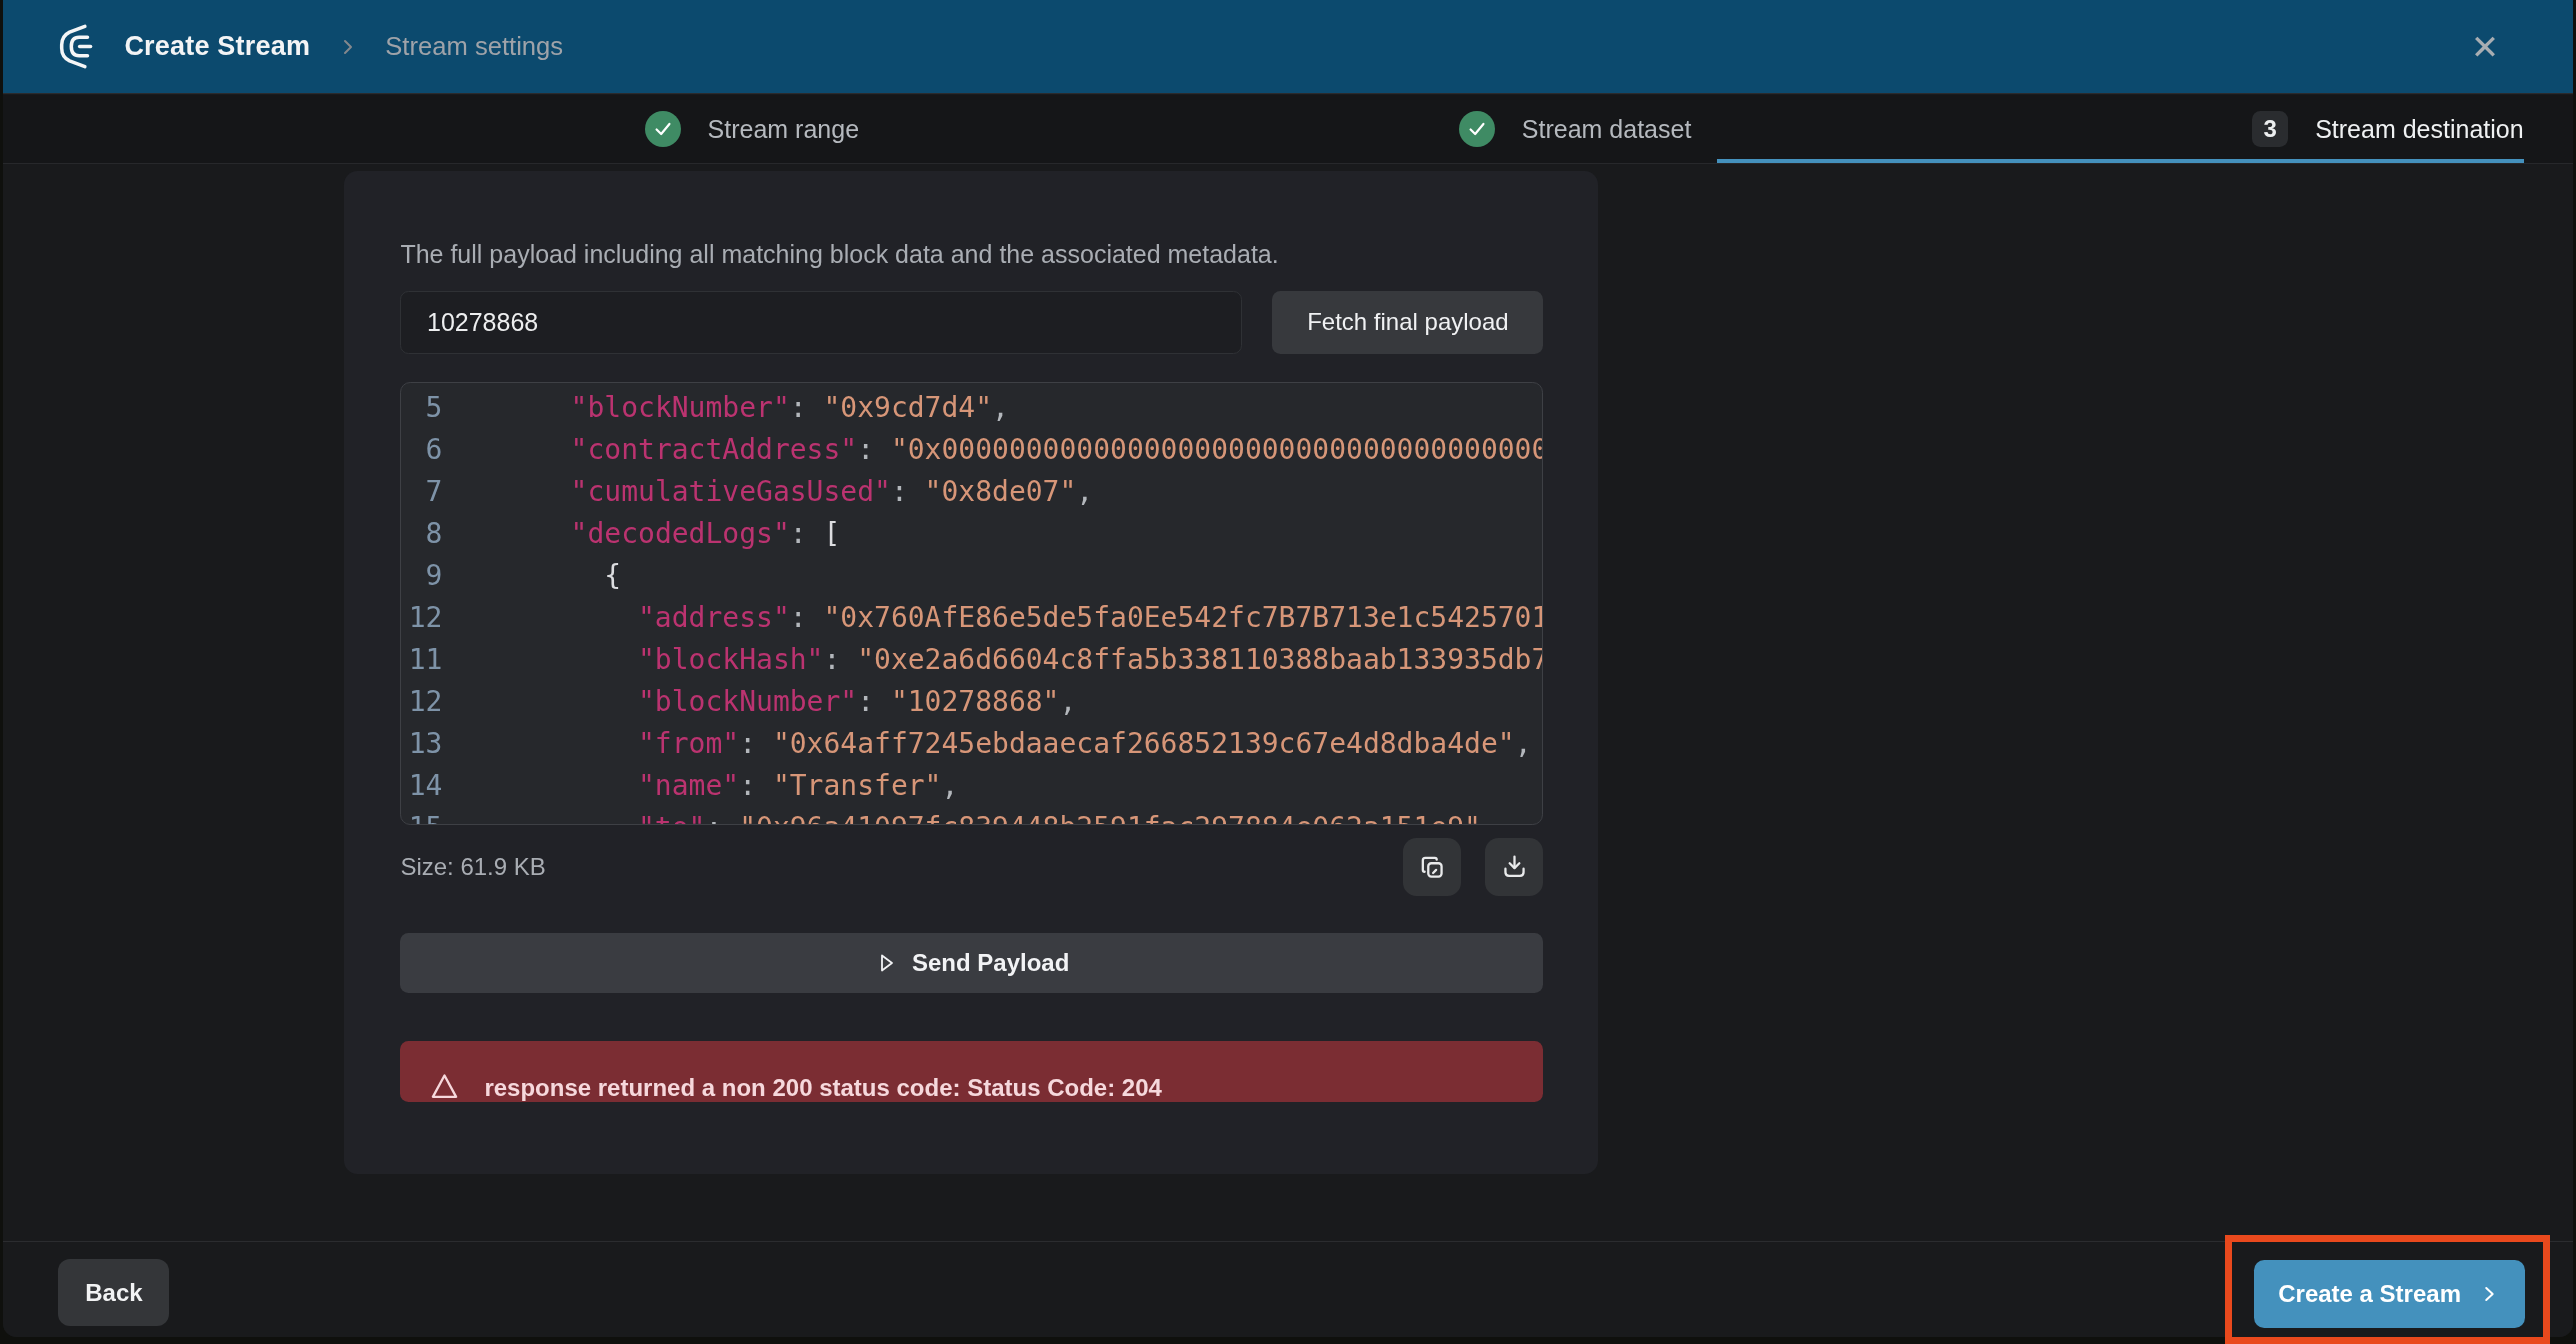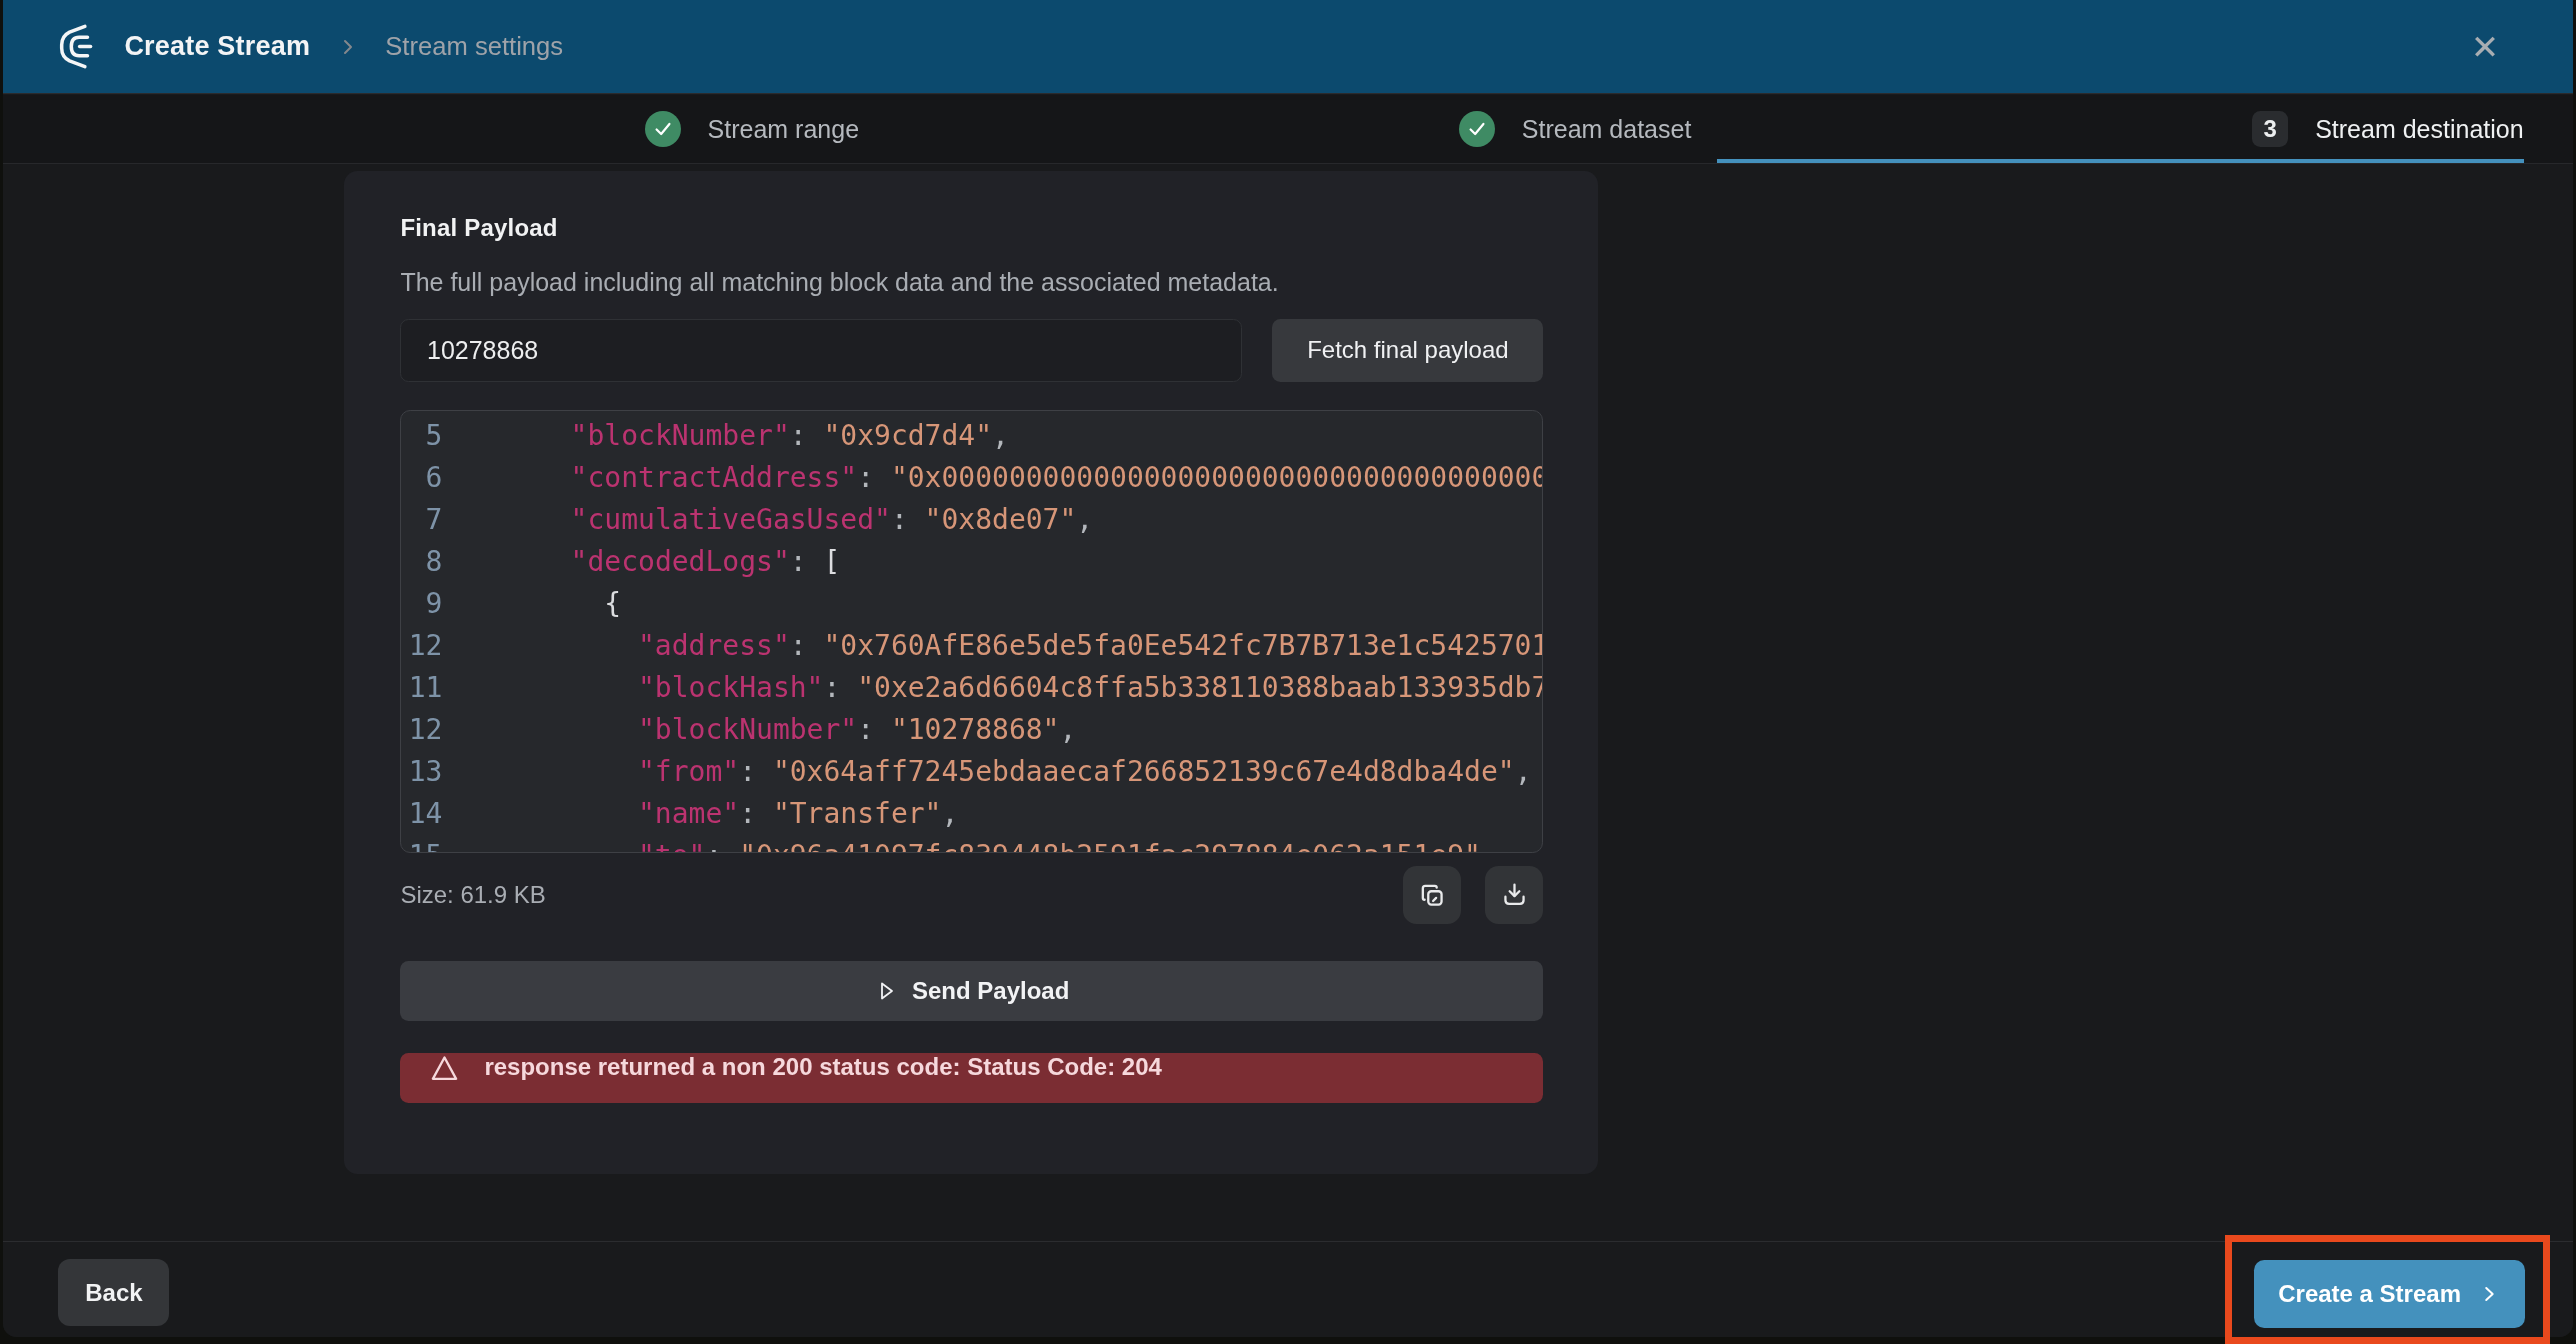--- a/index.html
+++ b/index.html
@@ -98,22 +98,22 @@
   }
   
   .send-btn {
     margin-top:37px; width:100%; height:60px; border:none; border-radius:8.5px;
     background:#3a3c41; color:#f2f3f5; font-size:24px; font-weight:700;
     display:flex; align-items:center; justify-content:center; gap:13.6px;
     font-family:"Liberation Sans", sans-serif;
     text-align:center;
   }
   .error-banner {
-    margin-top:32px; height:50px; border-radius:8.5px; background:#7b2d33;
-    display:flex; align-items:flex-start; padding-left:29px; gap:24px;
+    margin-top:48px; height:61px; border-radius:8.5px; background:#7b2d33;
+    display:flex; align-items:flex-end; padding-left:29px; gap:24px;
   }
   .error-text { font-size:24px; font-weight:700; color:#f6d8dc; }
   
   .footer {
     position:absolute; left:0; right:0; bottom:0; height:96px;
     border-top:0.9px solid #2b2c2f; background:#191a1c;
   }
   .back-btn {
     position:absolute; left:55px; top:17px; width:111px; height:67px;
     background:#343639; border:none; border-radius:12px;
@@ -172,21 +172,20 @@
       </span>
       <span class="step-label">Stream dataset</span>
     </div>
     <div class="step active">
       <span class="step-num">3</span>
       <span class="step-label">Stream destination</span>
     </div>
   </div>
 
   <div class="card">
-    <h2>Final Payload</h2>
     <div class="desc">The full payload including all matching block data and the associated metadata.</div>
 
     <div class="fetch-row">
       <input class="block-input" type="text" value="10278868" style="">
       <button class="fetch-btn">Fetch final payload</button>
     </div>
 
     <div class="code-block">
         <div class="cl"><span class="ln">5</span><span class="pl">       </span><span class="k">"blockNumber"</span><span class="pu">: </span><span class="st">"0x9cd7d4"</span><span class="pu">,</span></div>
         <div class="cl"><span class="ln">6</span><span class="pl">       </span><span class="k">"contractAddress"</span><span class="pu">: </span><span class="st">"0x00000000000000000000000000000000000000000000"</span></div>

